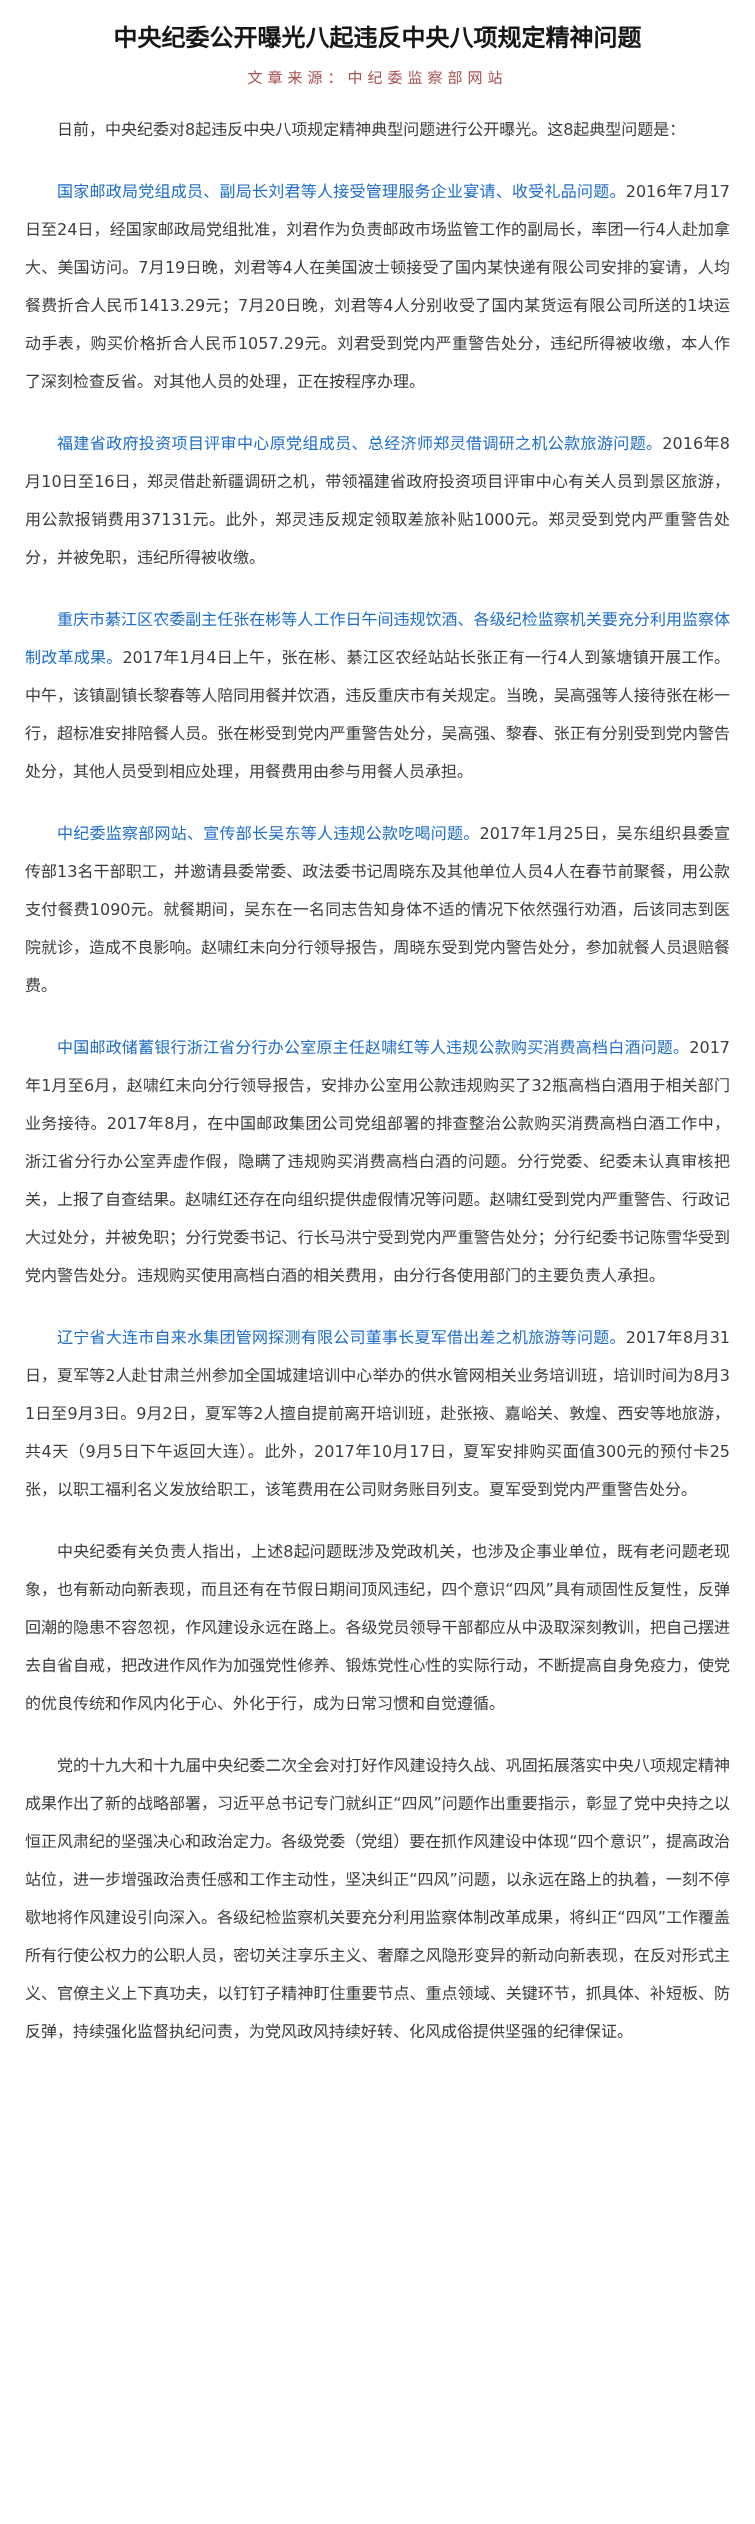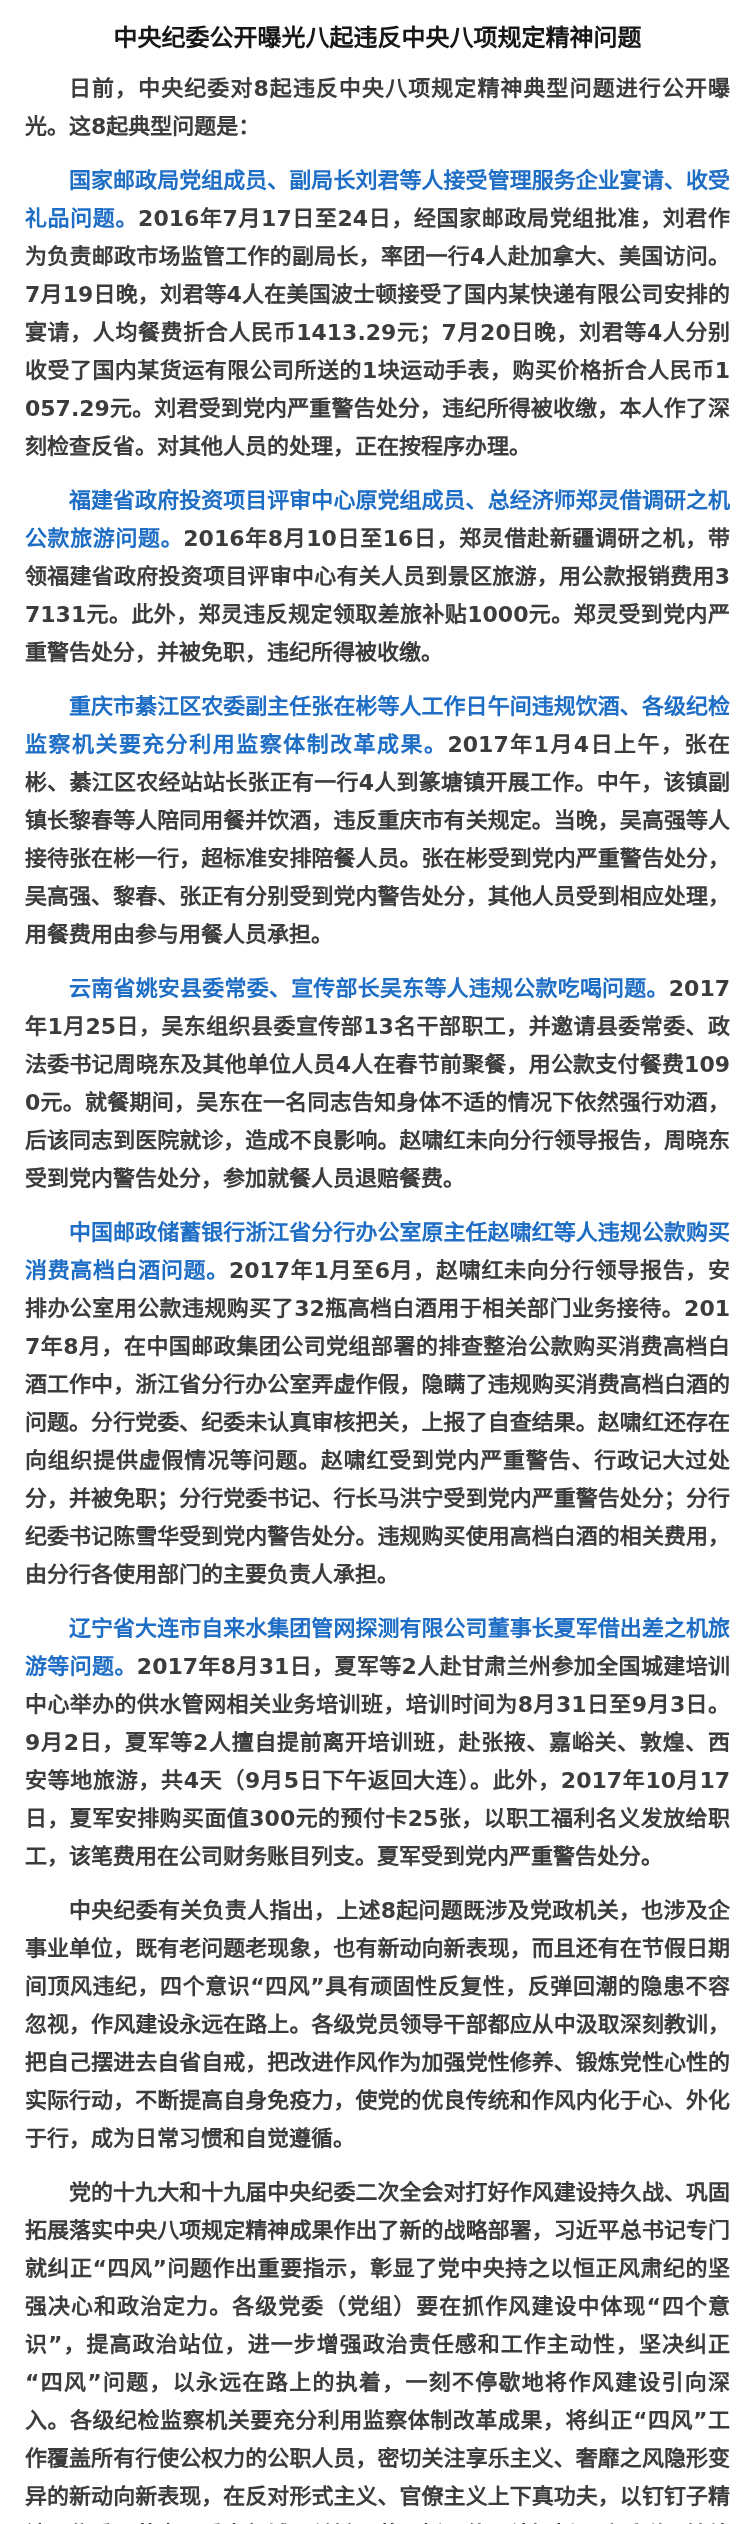--- a/index.html
+++ b/index.html
@@ -30,52 +30,53 @@
   }
   .source{
     margin:12px 0 6px 0;
     text-align:center;
     font-family:"DejaVu Serif","Liberation Serif",serif;
     font-size:15px;
     letter-spacing:5px;
     color:var(--source-color);
   }
   .para{
-    margin:16px 0;
-    font-size:22px;
+    margin:24px 0;
+    font-size:16px;
     line-height:38px;
-    font-weight:bold;
+    font-weight:normal;
     text-align:justify;
     text-indent:2em;
     color:var(--body-color);
     word-break:break-all;
   }
   .lead{
     color:var(--lead-color);
   }
 </style>
 </head>
 <body>
 
 <div class="article">
 
   <h1 class="title">中央纪委公开曝光八起违反中央八项规定精神问题</h1>
 
+  <div class="source">文章来源：中纪委监察部网站</div>
 
   <p class="para">日前，中央纪委对8起违反中央八项规定精神典型问题进行公开曝光。这8起典型问题是：</p>
 
   <p class="para"><span class="lead">国家邮政局党组成员、副局长刘君等人接受管理服务企业宴请、收受礼品问题。</span><span>2016年7月17日至24日，经国家邮政局党组批准，刘君作为负责邮政市场监管工作的副局长，率团一行4人赴加拿大、美国访问。7月19日晚，刘君等4人在美国波士顿接受了国内某快递有限公司安排的宴请，人均餐费折合人民币1413.29元；7月20日晚，刘君等4人分别收受了国内某货运有限公司所送的1块运动手表，购买价格折合人民币1057.29元。刘君受到党内严重警告处分，违纪所得被收缴，本人作了深刻检查反省。对其他人员的处理，正在按程序办理。</span></p>
 
 
   <p class="para"><span class="lead">福建省政府投资项目评审中心原党组成员、总经济师郑灵借调研之机公款旅游问题。</span><span>2016年8月10日至16日，郑灵借赴新疆调研之机，带领福建省政府投资项目评审中心有关人员到景区旅游，用公款报销费用37131元。此外，郑灵违反规定领取差旅补贴1000元。郑灵受到党内严重警告处分，并被免职，违纪所得被收缴。</span></p>
 
   <p class="para"><span class="lead">重庆市綦江区农委副主任张在彬等人工作日午间违规饮酒、各级纪检监察机关要充分利用监察体制改革成果。</span><span>2017年1月4日上午，张在彬、綦江区农经站站长张正有一行4人到篆塘镇开展工作。中午，该镇副镇长黎春等人陪同用餐并饮酒，违反重庆市有关规定。当晚，吴高强等人接待张在彬一行，超标准安排陪餐人员。张在彬受到党内严重警告处分，吴高强、黎春、张正有分别受到党内警告处分，其他人员受到相应处理，用餐费用由参与用餐人员承担。</span></p>
 
 
-  <p class="para"><span class="lead">云南省姚安县委常委、宣传部长吴东等人违规公款吃喝问题。</span><span>2017年1月25日，吴东组织县委宣传部13名干部职工，并邀请县委常委、政法委书记周晓东及其他单位人员4人在春节前聚餐，用公款支付餐费1090元。就餐期间，吴东在一名同志告知身体不适的情况下依然强行劝酒，后该同志到医院就诊，造成不良影响。赵啸红未向分行领导报告，周晓东受到党内警告处分，参加就餐人员退赔餐费。</span></p>
+  <p class="para"><span class="lead">中纪委监察部网站、宣传部长吴东等人违规公款吃喝问题。</span><span>2017年1月25日，吴东组织县委宣传部13名干部职工，并邀请县委常委、政法委书记周晓东及其他单位人员4人在春节前聚餐，用公款支付餐费1090元。就餐期间，吴东在一名同志告知身体不适的情况下依然强行劝酒，后该同志到医院就诊，造成不良影响。赵啸红未向分行领导报告，周晓东受到党内警告处分，参加就餐人员退赔餐费。</span></p>
 
   <p class="para"><span class="lead">中国邮政储蓄银行浙江省分行办公室原主任赵啸红等人违规公款购买消费高档白酒问题。</span><span>2017年1月至6月，赵啸红未向分行领导报告，安排办公室用公款违规购买了32瓶高档白酒用于相关部门业务接待。2017年8月，在中国邮政集团公司党组部署的排查整治公款购买消费高档白酒工作中，浙江省分行办公室弄虚作假，隐瞒了违规购买消费高档白酒的问题。分行党委、纪委未认真审核把关，上报了自查结果。赵啸红还存在向组织提供虚假情况等问题。赵啸红受到党内严重警告、行政记大过处分，并被免职；分行党委书记、行长马洪宁受到党内严重警告处分；分行纪委书记陈雪华受到党内警告处分。违规购买使用高档白酒的相关费用，由分行各使用部门的主要负责人承担。</span></p>
 
   <p class="para"><span class="lead">辽宁省大连市自来水集团管网探测有限公司董事长夏军借出差之机旅游等问题。</span><span>2017年8月31日，夏军等2人赴甘肃兰州参加全国城建培训中心举办的供水管网相关业务培训班，培训时间为8月31日至9月3日。9月2日，夏军等2人擅自提前离开培训班，赴张掖、嘉峪关、敦煌、西安等地旅游，共4天（9月5日下午返回大连）。此外，2017年10月17日，夏军安排购买面值300元的预付卡25张，以职工福利名义发放给职工，该笔费用在公司财务账目列支。夏军受到党内严重警告处分。</span></p>
 
   <p class="para">中央纪委有关负责人指出，上述8起问题既涉及党政机关，也涉及企事业单位，既有老问题老现象，也有新动向新表现，而且还有在节假日期间顶风违纪，四个意识“四风”具有顽固性反复性，反弹回潮的隐患不容忽视，作风建设永远在路上。各级党员领导干部都应从中汲取深刻教训，把自己摆进去自省自戒，把改进作风作为加强党性修养、锻炼党性心性的实际行动，不断提高自身免疫力，使党的优良传统和作风内化于心、外化于行，成为日常习惯和自觉遵循。</p>
 
   <p class="para">党的十九大和十九届中央纪委二次全会对打好作风建设持久战、巩固拓展落实中央八项规定精神成果作出了新的战略部署，习近平总书记专门就纠正“四风”问题作出重要指示，彰显了党中央持之以恒正风肃纪的坚强决心和政治定力。各级党委（党组）要在抓作风建设中体现“四个意识”，提高政治站位，进一步增强政治责任感和工作主动性，坚决纠正“四风”问题，以永远在路上的执着，一刻不停歇地将作风建设引向深入。各级纪检监察机关要充分利用监察体制改革成果，将纠正“四风”工作覆盖所有行使公权力的公职人员，密切关注享乐主义、奢靡之风隐形变异的新动向新表现，在反对形式主义、官僚主义上下真功夫，以钉钉子精神盯住重要节点、重点领域、关键环节，抓具体、补短板、防反弹，持续强化监督执纪问责，为党风政风持续好转、化风成俗提供坚强的纪律保证。</p>
 
 </div>

